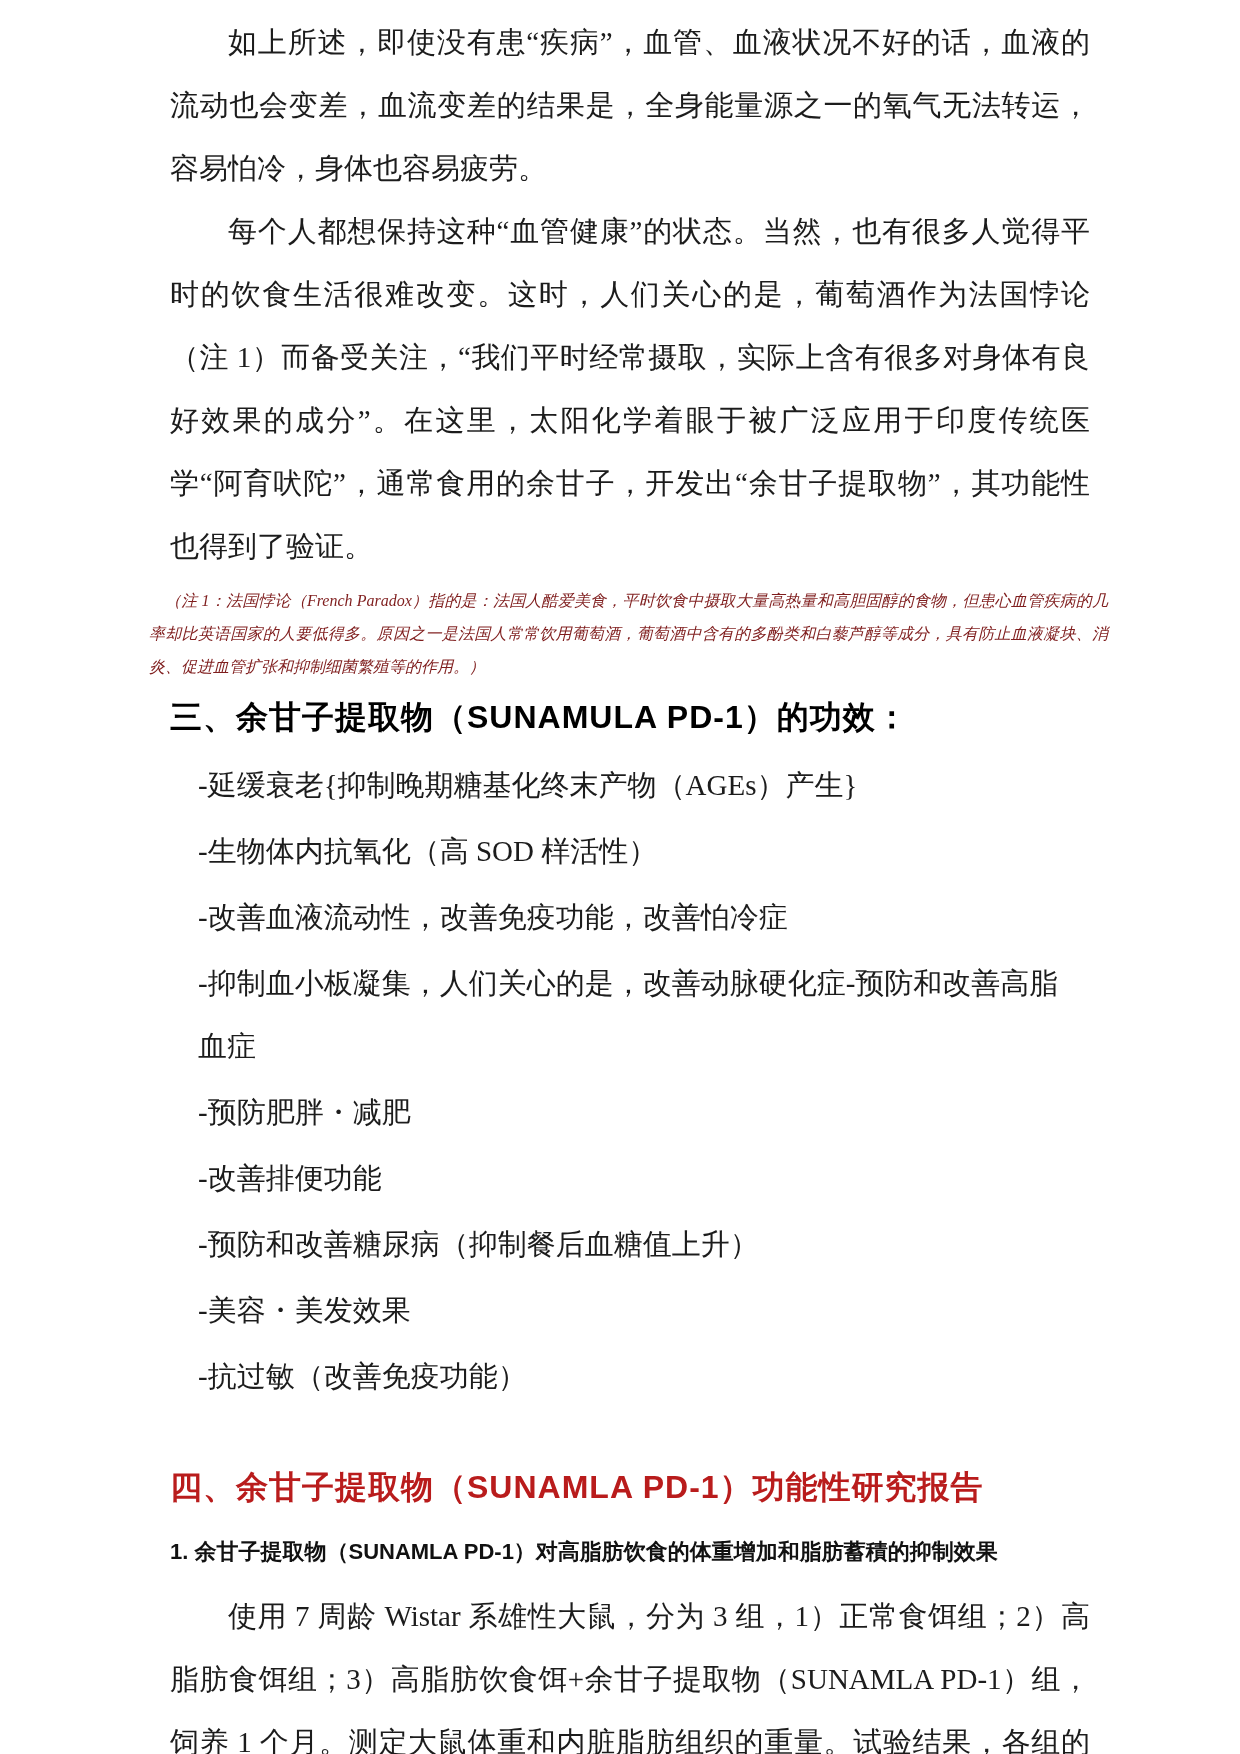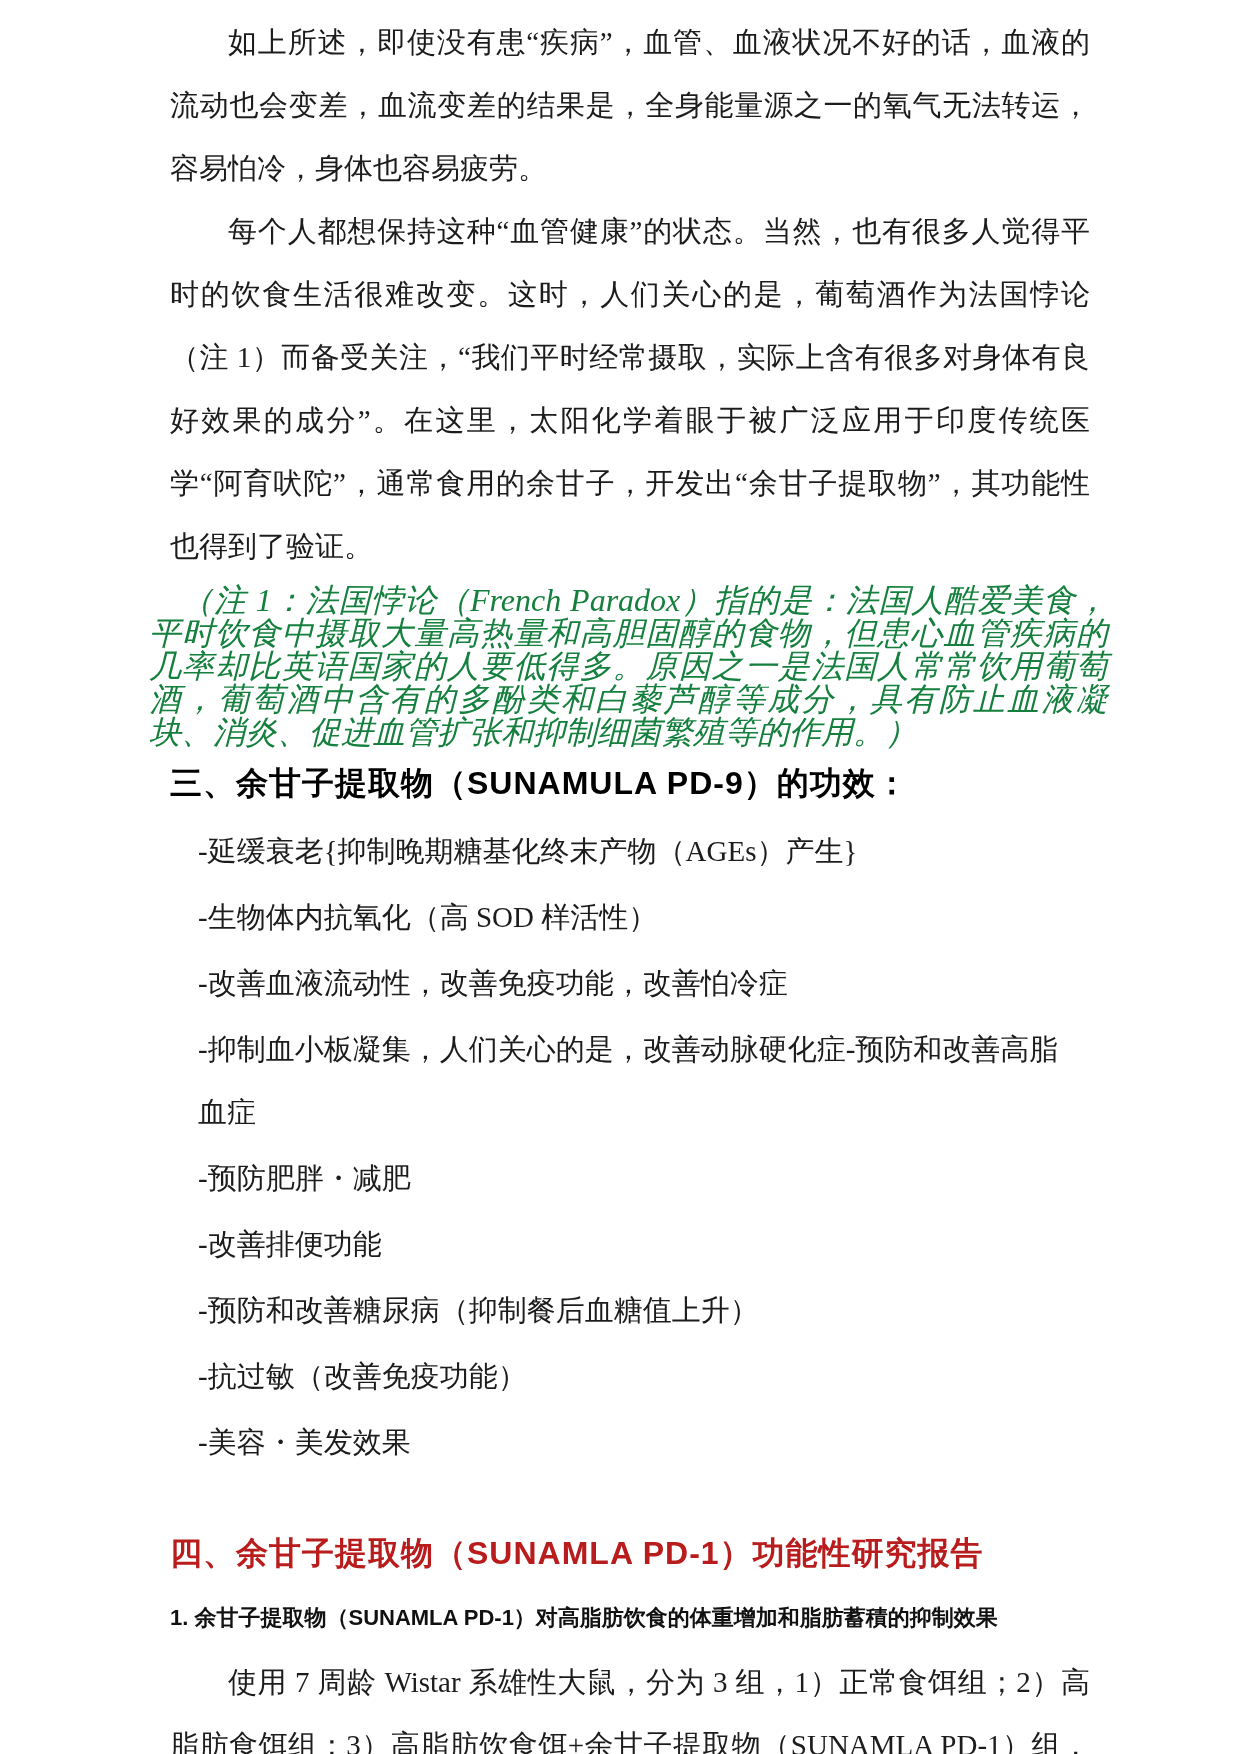--- a/index.html
+++ b/index.html
@@ -25,26 +25,26 @@
     line-height: 63px;
     text-indent: 2em;
     text-align: justify;
     color: #1c1c1c;
   }
   p.last-para {
     margin-top: 0;
   }
   .note-para {
     margin: 6px -18px 0 -21px;
-    font-size: 32px;
+    font-size: 16px;
     line-height: 33px;
     font-style: italic;
     text-indent: 1em;
     text-align: justify;
-    color: #15803d;
+    color: #7f1d1d;
   }
   h2.sec3 {
     margin: 10px 0 0 0;
     font-family: "Liberation Sans", sans-serif;
     font-weight: bold;
     font-size: 32px;
     line-height: 48px;
     color: #000000;
     letter-spacing: 1px;
   }
@@ -82,32 +82,32 @@
 <body>
 
 <div class="page">
 
   <p class="body-para">如上所述，即使没有患“疾病”，血管、血液状况不好的话，血液的流动也会变差，血流变差的结果是，全身能量源之一的氧气无法转运，容易怕冷，身体也容易疲劳。</p>
 
   <p class="body-para">每个人都想保持这种“血管健康”的状态。当然，也有很多人觉得平时的饮食生活很难改变。这时，人们关心的是，葡萄酒作为法国悖论（注 1）而备受关注，“我们平时经常摄取，实际上含有很多对身体有良好效果的成分”。在这里，太阳化学着眼于被广泛应用于印度传统医学“阿育吠陀”，通常食用的余甘子，开发出“余甘子提取物”，其功能性也得到了验证。</p>
 
   <p class="note-para">（注 1：法国悖论（French Paradox）指的是：法国人酷爱美食，平时饮食中摄取大量高热量和高胆固醇的食物，但患心血管疾病的几率却比英语国家的人要低得多。原因之一是法国人常常饮用葡萄酒，葡萄酒中含有的多酚类和白藜芦醇等成分，具有防止血液凝块、消炎、促进血管扩张和抑制细菌繁殖等的作用。）</p>
 
-  <h2 class="sec3">三、余甘子提取物（SUNAMULA PD-9）的功效：</h2>
+  <h2 class="sec3">三、余甘子提取物（SUNAMULA PD-1）的功效：</h2>
 
   <ul class="effects">
       <li>-延缓衰老{抑制晚期糖基化终末产物（AGEs）产生}</li>
       <li>-生物体内抗氧化（高 SOD 样活性）</li>
       <li>-改善血液流动性，改善免疫功能，改善怕冷症</li>
       <li>-抑制血小板凝集，人们关心的是，改善动脉硬化症-预防和改善高脂血症</li>
       <li>-预防肥胖・减肥</li>
       <li>-改善排便功能</li>
       <li>-预防和改善糖尿病（抑制餐后血糖值上升）</li>
+      <li>-美容・美发效果</li>
       <li>-抗过敏（改善免疫功能）</li>
-      <li>-美容・美发效果</li>
     </ul>
 
   <h2 class="sec4">四、余甘子提取物（SUNAMLA PD-1）功能性研究报告</h2>
 
   <h3 class="study">1. 余甘子提取物（SUNAMLA PD-1）对高脂肪饮食的体重增加和脂肪蓄積的抑制效果</h3>
 
   <p class="body-para last-para">使用 7 周龄 Wistar 系雄性大鼠，分为 3 组，1）正常食饵组；2）高脂肪食饵组；3）高脂肪饮食饵+余甘子提取物（SUNAMLA PD-1）组，饲养 1 个月。测定大鼠体重和内脏脂肪组织的重量。试验结果，各组的食饵之间每单位体重摄入</p>
 
 </div>
 

